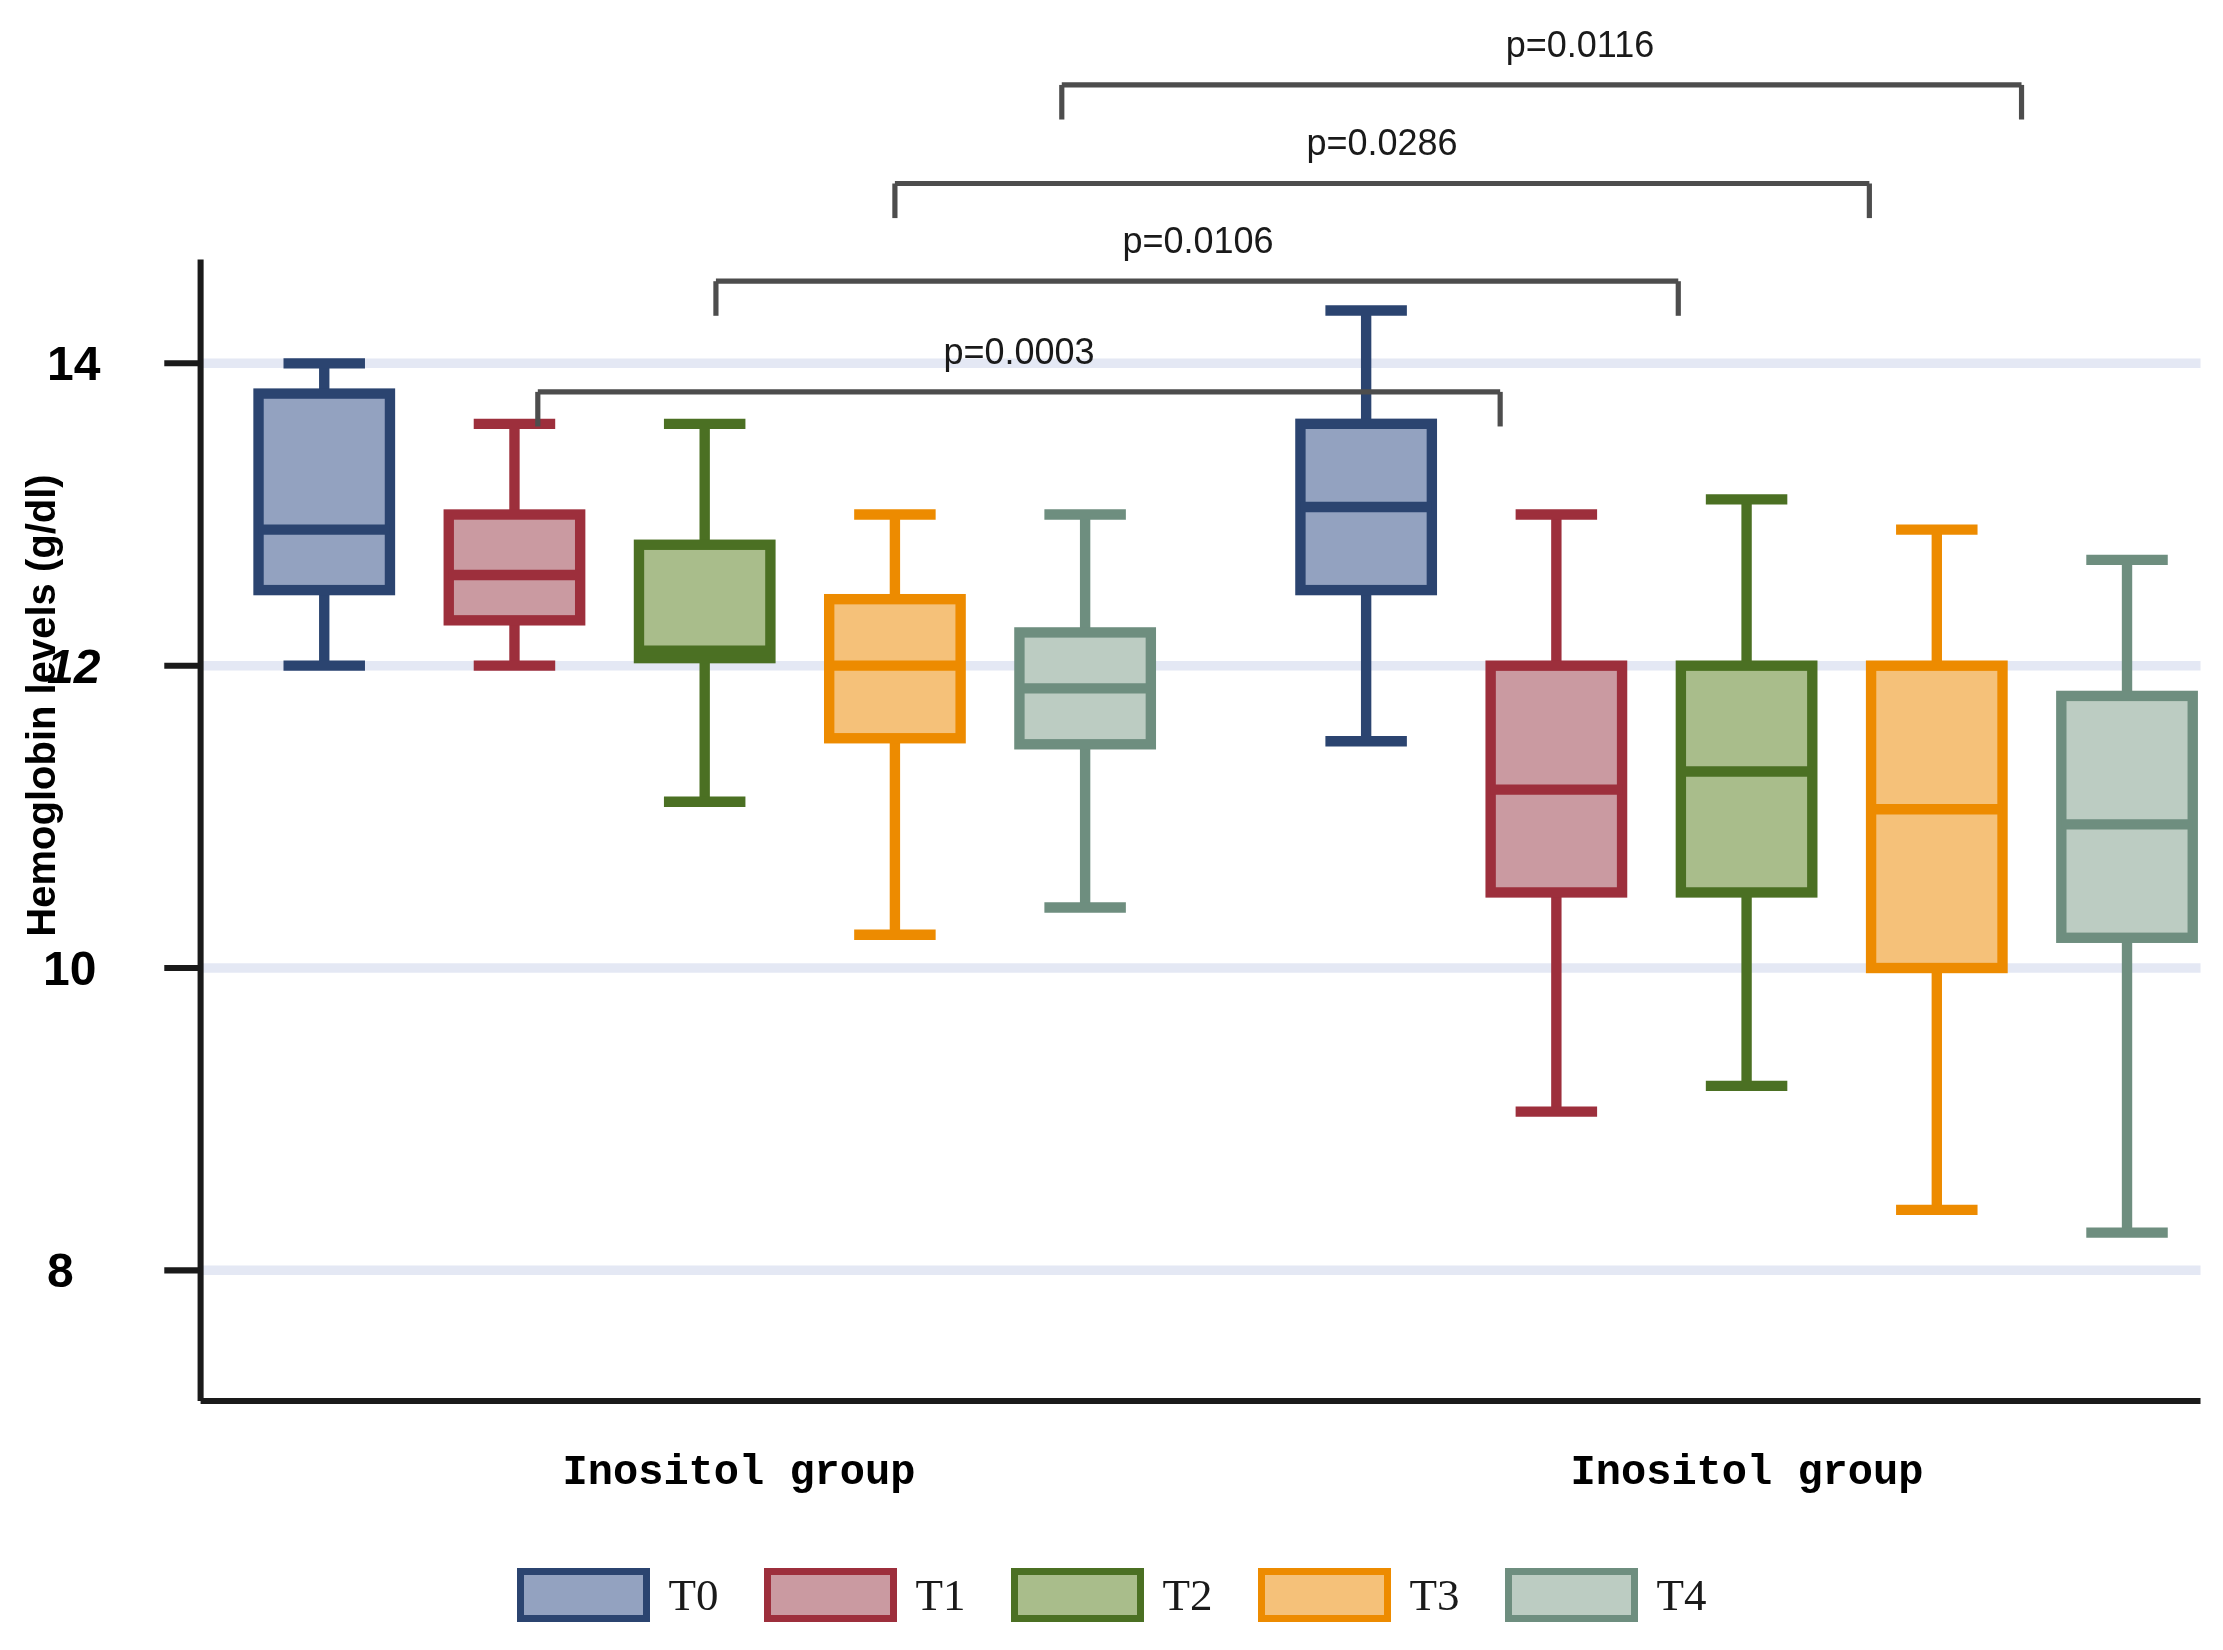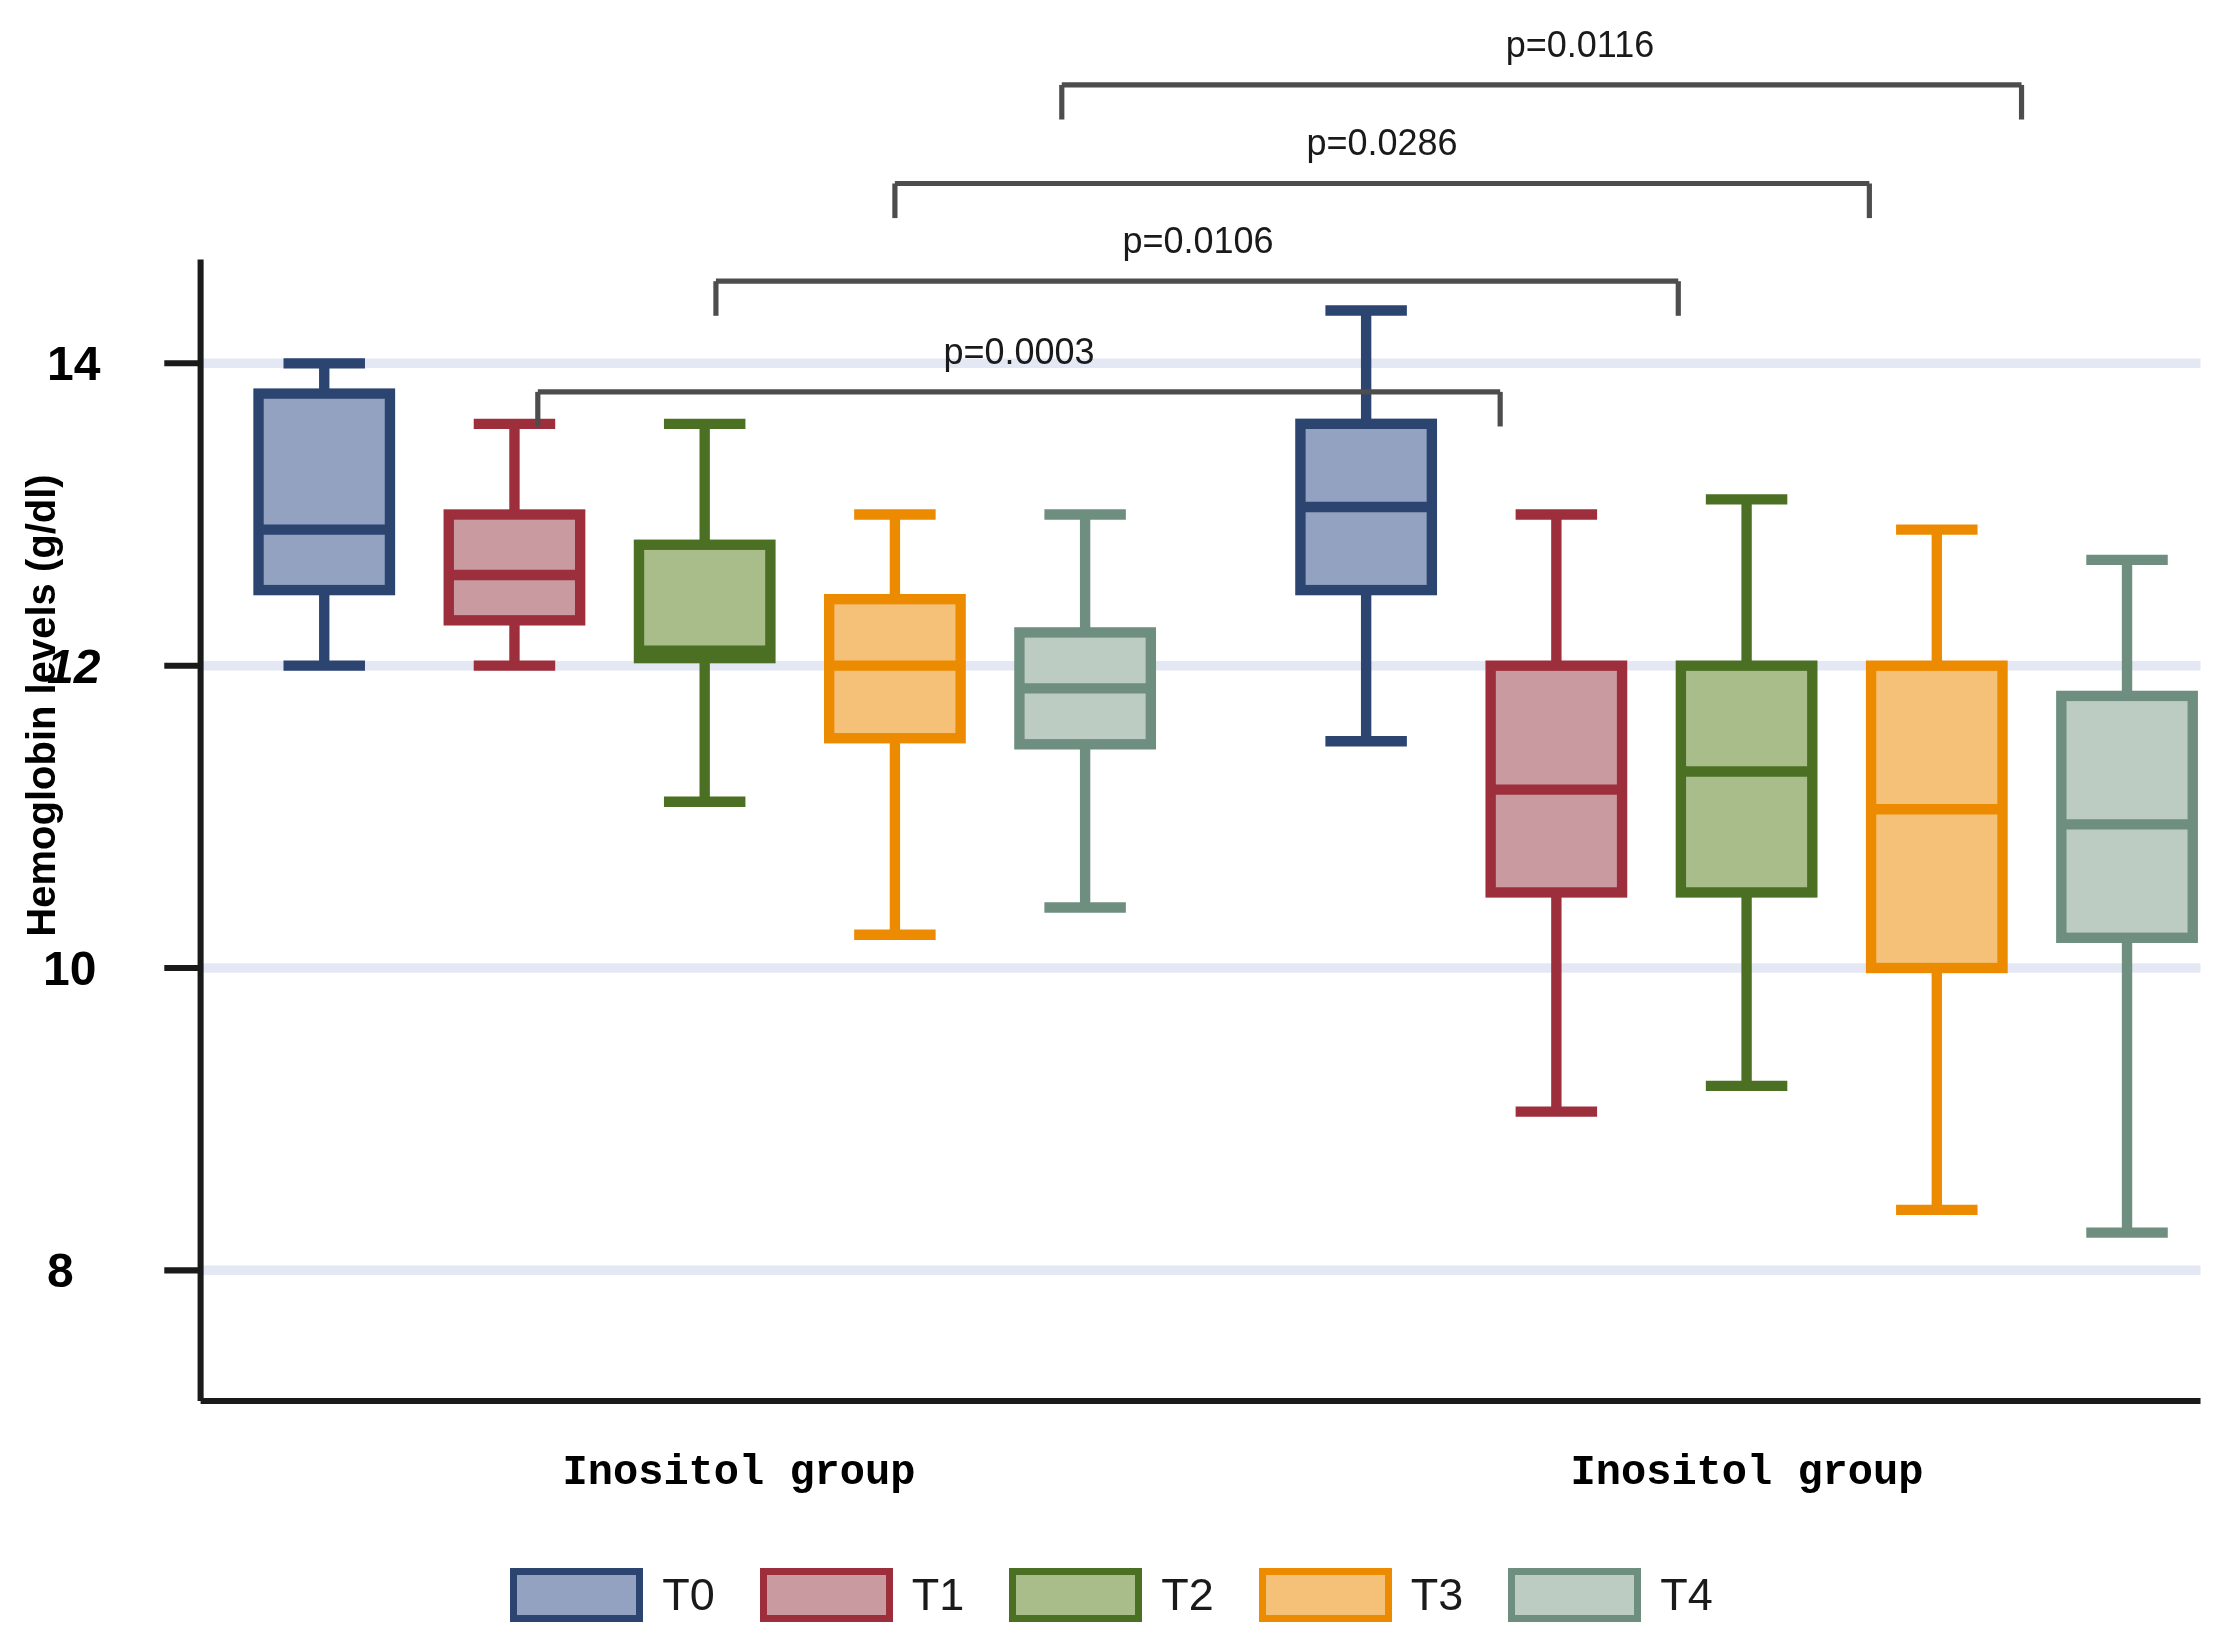--- a/index.html
+++ b/index.html
@@ -32,21 +32,21 @@
   }
 
   .group-label{
     position:absolute;
     font-size:42px; font-weight:bold; color:#000;
     white-space:nowrap; transform:translateX(-50%);font-family:Liberation Mono, monospace;
   }
 
   .legend{
     position:absolute; left:0; right:0; bottom:29px;
-    display:flex; justify-content:center; align-items:center; gap:45px;
+    display:flex; justify-content:center; align-items:center; gap:45px;font-family:Liberation Serif, serif;
   }
   .legend-item{display:flex;align-items:center;gap:19px;}
   .legend-swatch{
     width:133px;height:54px;box-sizing:border-box;border-width:7.8px;border-style:solid;
   }
   .legend-text{font-size:45px;color:#1a1a1a;}
 </style>
 </head>
 <body>
 

